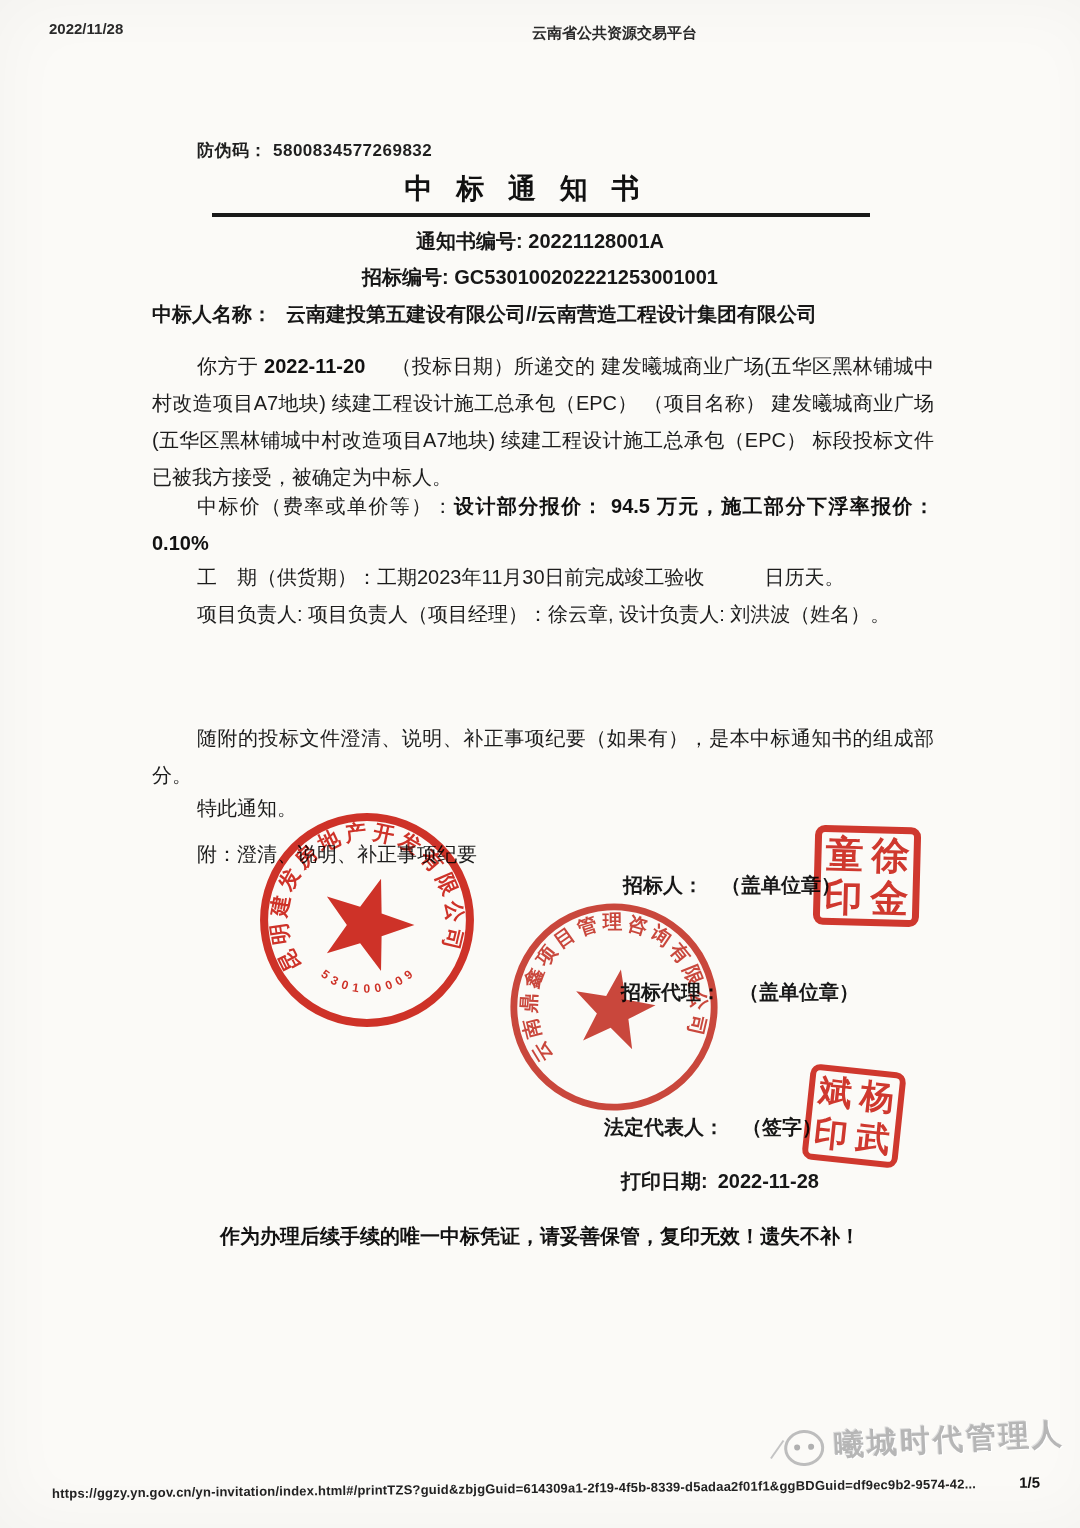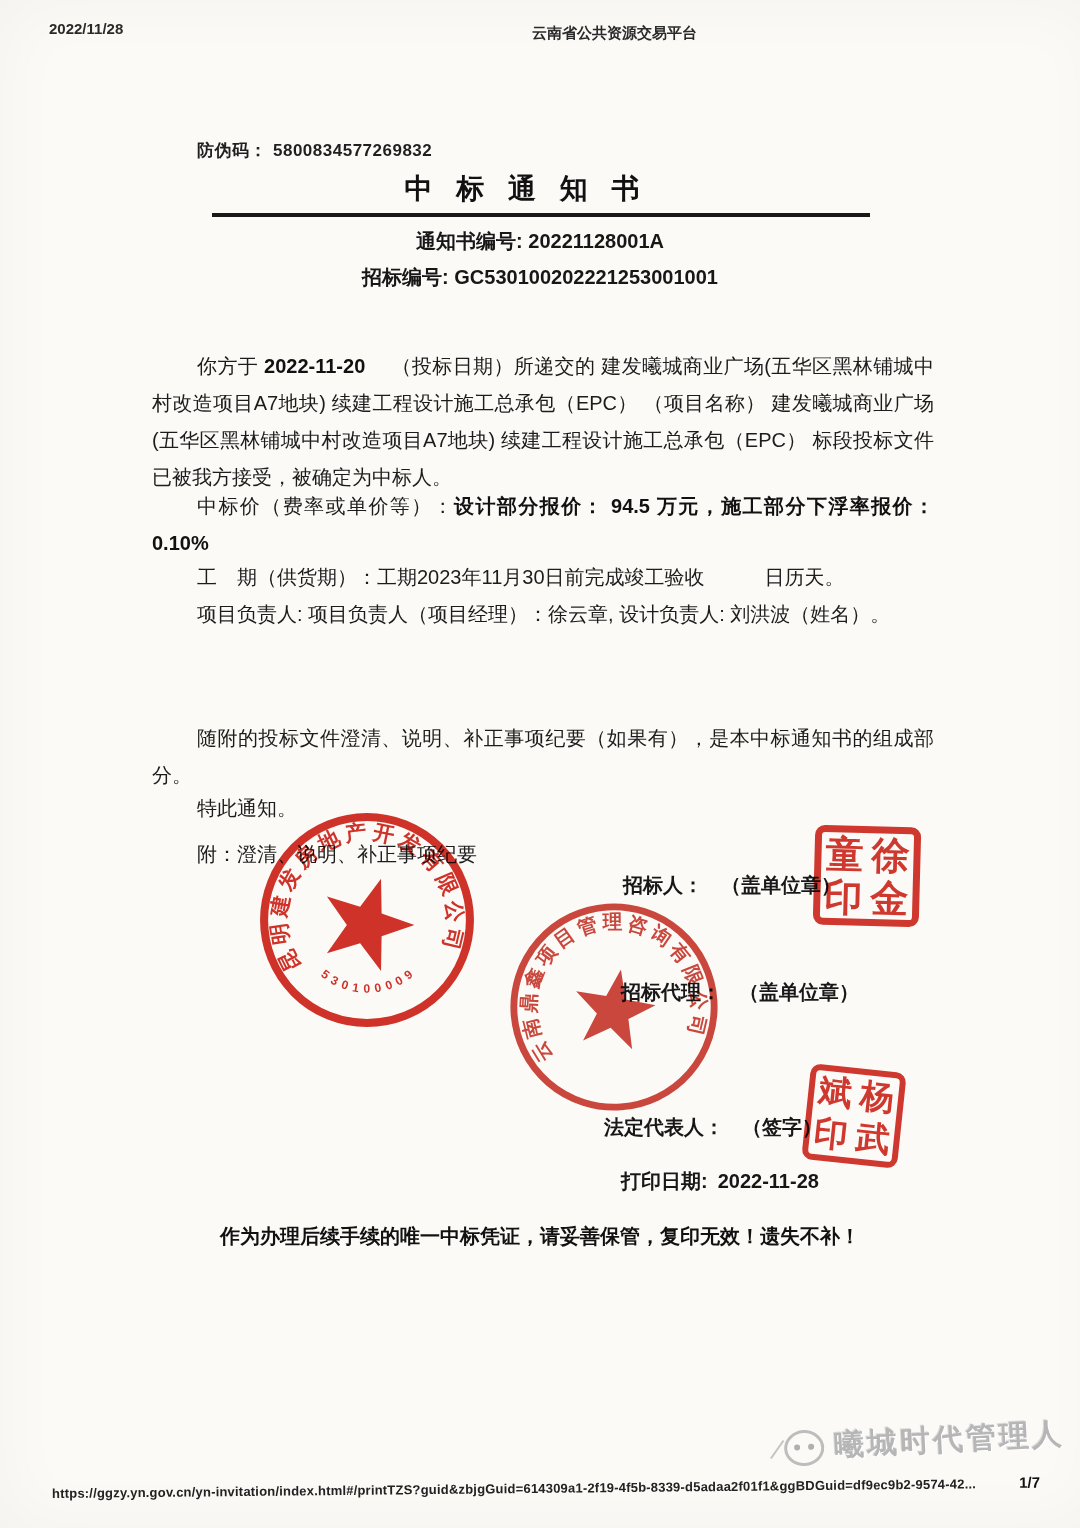--- a/index.html
+++ b/index.html
@@ -84,20 +84,23 @@
 
   <div class="abs meta-line meta-notice">
     <span>通知书编号:</span>
     <span>20221128001A</span>
   </div>
   <div class="abs meta-line meta-tender">
     <span>招标编号:</span>
     <span>GC530100202221253001001</span>
   </div>
 
+  <div class="abs winner-line">
+    <span>中标人名称：</span><span class="val">云南建投第五建设有限公司//云南营造工程设计集团有限公司</span>
+  </div>
 
   <div class="abs para indent p1">
     <span>你方于</span>
     <b>2022-11-20</b>
     <span>　（投标日期）所递交的 建发曦城商业广场(五华区黑林铺城中村改造项目A7地块) 续建工程设计施工总承包（EPC） （项目名称） 建发曦城商业广场(五华区黑林铺城中村改造项目A7地块) 续建工程设计施工总承包（EPC） 标段投标文件已被我方接受，被确定为中标人。</span>
   </div>
 
   <div class="abs para indent p2">
     <span>中标价（费率或单价等）：</span><b>设计部分报价： 94.5 万元，施工部分下浮率报价： 0.10%</b>
   </div>
@@ -167,16 +170,16 @@
     <span class="wm-spark"></span>
     <span class="wm-face">
         <i class="l"></i>
         <i class="r"></i>
       </span>
     <span class="wm-text">曦城时代管理人</span>
   </div>
 
   <div class="abs footer-line">
     <span class="footer-url">https://ggzy.yn.gov.cn/yn-invitation/index.html#/printTZS?guid&amp;zbjgGuid=614309a1-2f19-4f5b-8339-d5adaa2f01f1&amp;ggBDGuid=df9ec9b2-9574-42...</span>
-    <span class="footer-page">1/7</span>
+    <span class="footer-page">1/5</span>
   </div>
 
 </div>
 
 </body></html>

